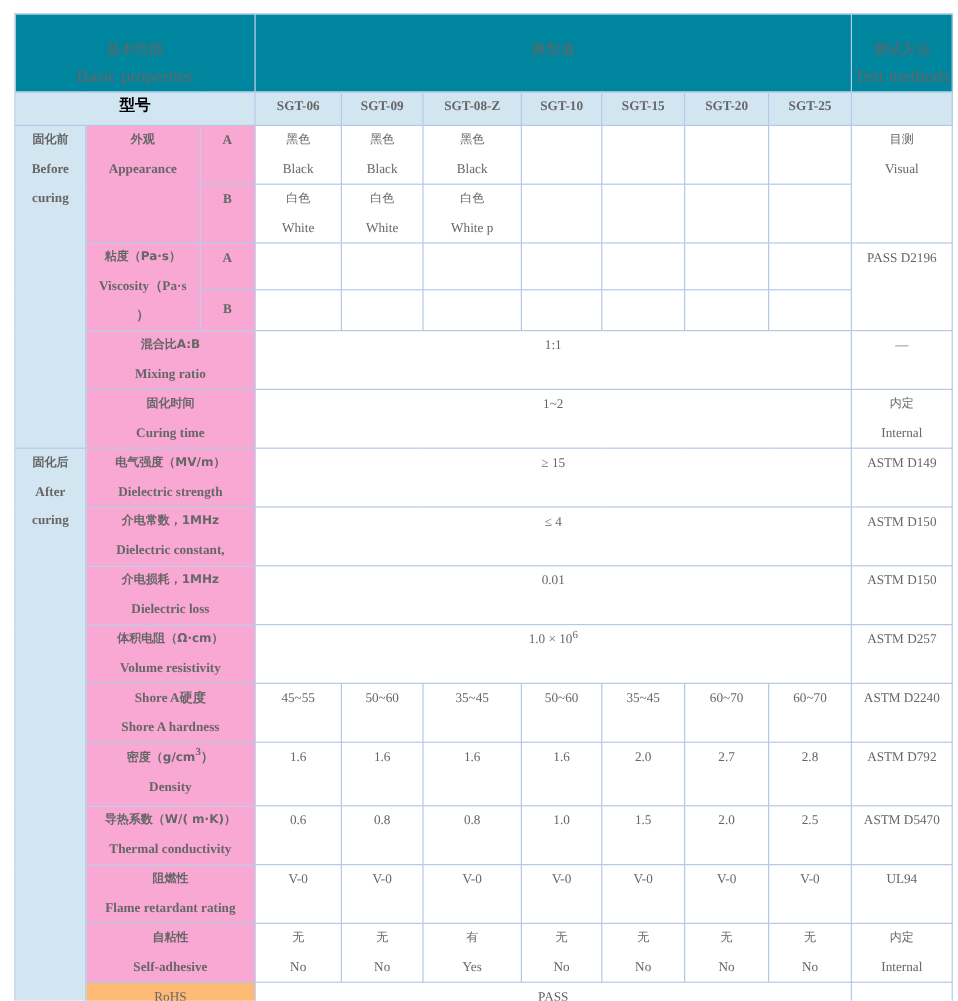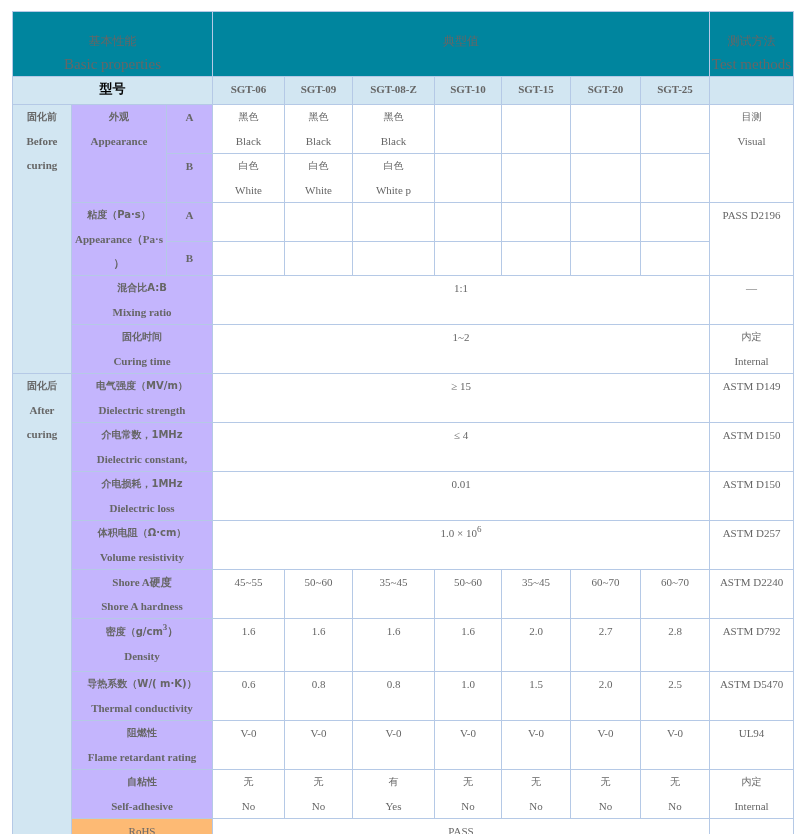--- a/index.html
+++ b/index.html
@@ -18,21 +18,21 @@
   td.head {
     background: #00859e; color: #ffffff; font-size: 12px; vertical-align: middle;
   }
   td.head .cn { display:block; font-family: "DejaVu Sans", sans-serif; font-size: 12px; line-height: 22px; padding-top: 18px; }
   td.head .en { display:block; font-size: 15px; line-height: 24px; }
   td.sub {
     background: #d2e6f2; color: #000000; font-weight: bold; font-size: 12px;
     vertical-align: middle;
   }
   td.label {
-    background: #c4b5fd; color: #000000; font-weight: bold; font-size: 11px;
+    background: #f9a8d4; color: #000000; font-weight: bold; font-size: 11px;
   }
   td.label .ln { display: block; line-height: 24px; }
   td.label-plain { background: #fdba74; color: #000; font-weight: normal; font-size: 11px; }
   td.group {
     background: #d2e6f2; color: #000000; font-weight: bold; font-size: 11px; vertical-align: middle;
   }
   td.val { background: #ffffff; }
   td.val .ln { display: block; line-height: 24px; }
   td.method { background: #ffffff; }
   td.method .ln { display: block; line-height: 24px; }
@@ -133,21 +133,21 @@
         </td>
     <td class="val"></td>
     <td class="val"></td>
     <td class="val"></td>
     <td class="val"></td>
   </tr>
 
   <tr style="height:38px">
     <td class="label" rowspan="2">
       <span class="ln cnv">粘度（Pa·s）</span>
-      <span class="ln">Appearance（Pa·s</span>
+      <span class="ln">Viscosity（Pa·s</span>
       <span class="ln">）</span>
     </td>
     <td class="label">A</td>
     <td class="val"></td>
     <td class="val"></td>
     <td class="val"></td>
     <td class="val"></td>
     <td class="val"></td>
     <td class="val"></td>
     <td class="val"></td>

